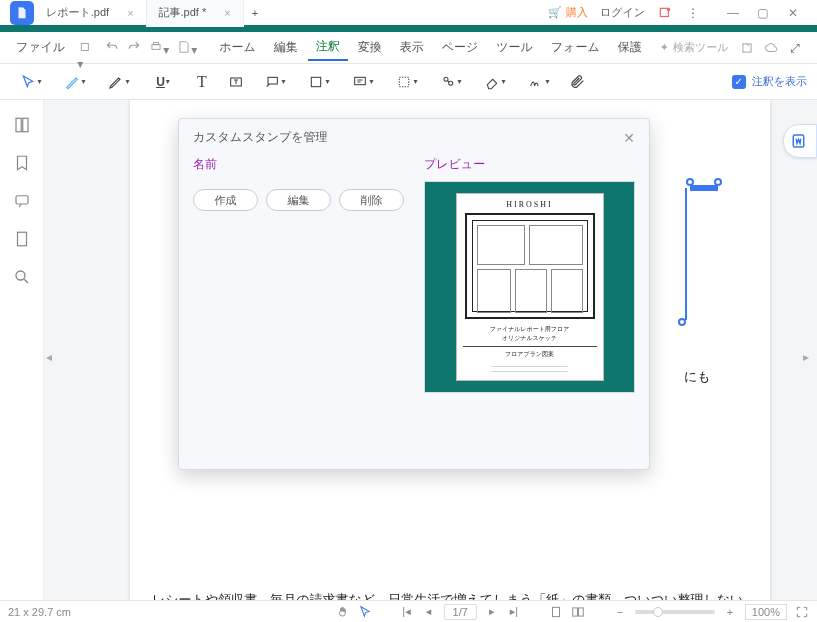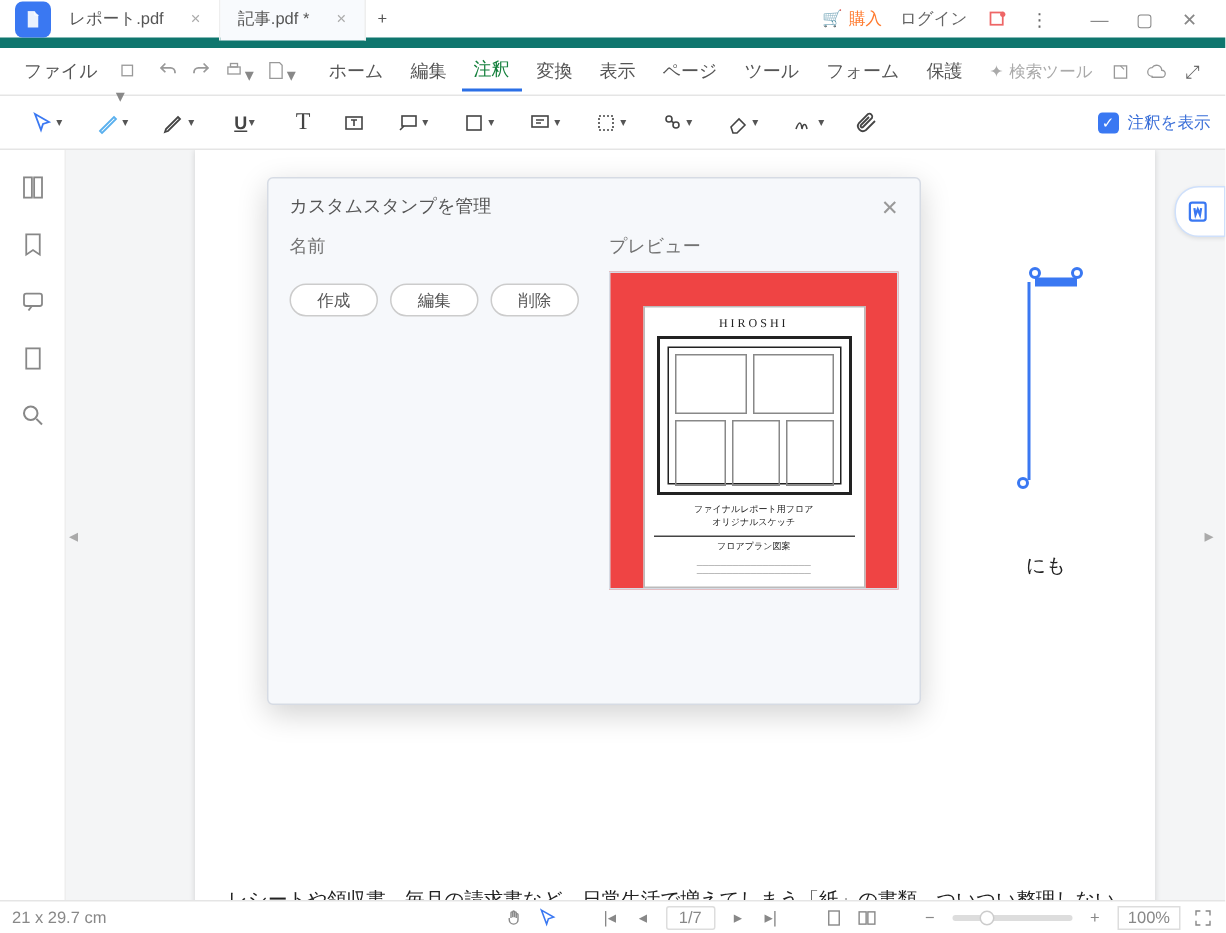--- a/index.html
+++ b/index.html
@@ -48,29 +48,29 @@
 .doc-text p { text-indent: 2em; margin: 0; }
 .doc-text p.noindent { text-indent: 0; }
 .float-w { position: absolute; right: 0; top: 24px; width: 34px; height: 34px; background: #fff; border: 1px solid #cfe0fb; border-radius: 16px 0 0 16px; display: flex; align-items: center; justify-content: center; color: #3a78f2; font-weight: bold; box-shadow: 0 1px 3px rgba(0,0,0,.1); }
 .blue-handle { position: absolute; width: 8px; height: 8px; border: 2px solid #3a78f2; background: #fff; border-radius: 4px; }
 .blue-line { position: absolute; background: #3a78f2; }
 .nav-left, .nav-right { position: absolute; top: 250px; width: 12px; height: 12px; color: #aaa; }
 .nav-left { left: 2px; }
 .nav-right { right: 2px; }
 
 
-.dialog { position: absolute; left: 178px; top: 118px; width: 436px; height: 352px; background: #f6f8fb; border: 1px solid #d6dbe4; border-radius: 4px; box-shadow: 0 6px 20px rgba(0,0,0,.18); z-index: 50; }
+.dialog { position: absolute; left: 178px; top: 118px; width: 472px; height: 352px; background: #f6f8fb; border: 1px solid #d6dbe4; border-radius: 4px; box-shadow: 0 6px 20px rgba(0,0,0,.18); z-index: 50; }
 .dlg-title { display: flex; align-items: center; justify-content: space-between; padding: 10px 14px; color: #555; font-size: 12px; }
 .dlg-close { color: #999; cursor: pointer; font-size: 14px; }
 .dlg-body { display: flex; padding: 0 14px; gap: 20px; }
 .dlg-col { flex: 1; display: flex; flex-direction: column; }
-.dlg-label { font-size: 12px; color: #737373; margin-bottom: 8px; }
+.dlg-label { font-size: 12px; color: #a21caf; margin-bottom: 8px; }
 .name-list { height: 212px; border: 1px solid #d6dbe4; background: #fff; }
 .name-item { padding: 5px 8px; border: 2px solid #e34b3c; background: #eef4fd; color: #444; font-size: 11px; }
-.preview-box { height: 212px; background: #ef4444; border: 1px solid #d6dbe4; display: flex; align-items: flex-end; justify-content: center; }
+.preview-box { height: 212px; background: #0f766e; border: 1px solid #d6dbe4; display: flex; align-items: center; justify-content: center; }
 .preview-inner { width: 148px; height: 188px; border: 1px solid #bbb; background: #fff; display: flex; flex-direction: column; align-items: center; padding: 6px; }
 .preview-head { font-family: serif; font-size: 8px; letter-spacing: 2px; color: #222; margin-bottom: 4px; }
 .floorplan { width: 130px; height: 110px; border: 2px solid #222; background: #fff; position: relative; }
 .fp-inner { position: absolute; top: 5px; left: 5px; right: 5px; bottom: 5px; border: 1px solid #222; }
 .fp-room { position: absolute; border: 1px solid #888; }
 .preview-caption { margin-top: 6px; font-size: 6px; color: #222; text-align: center; line-height: 1.4; }
 .preview-foot { margin-top: 6px; font-size: 4px; color: #555; line-height: 1.2; }
 .dlg-btns { display: flex; gap: 8px; margin-top: 8px; }
 .pill-btn { flex: 1; height: 22px; border: 1px solid #ccc; border-radius: 11px; background: #fff; font-size: 11px; color: #555; display: flex; align-items: center; justify-content: center; cursor: pointer; }
 .ok-btn { position: absolute; right: 18px; bottom: 12px; width: 74px; height: 28px; background: #3a78f2; color: #fff; border-radius: 14px; display: flex; align-items: center; justify-content: center; font-size: 12px; cursor: pointer; }

